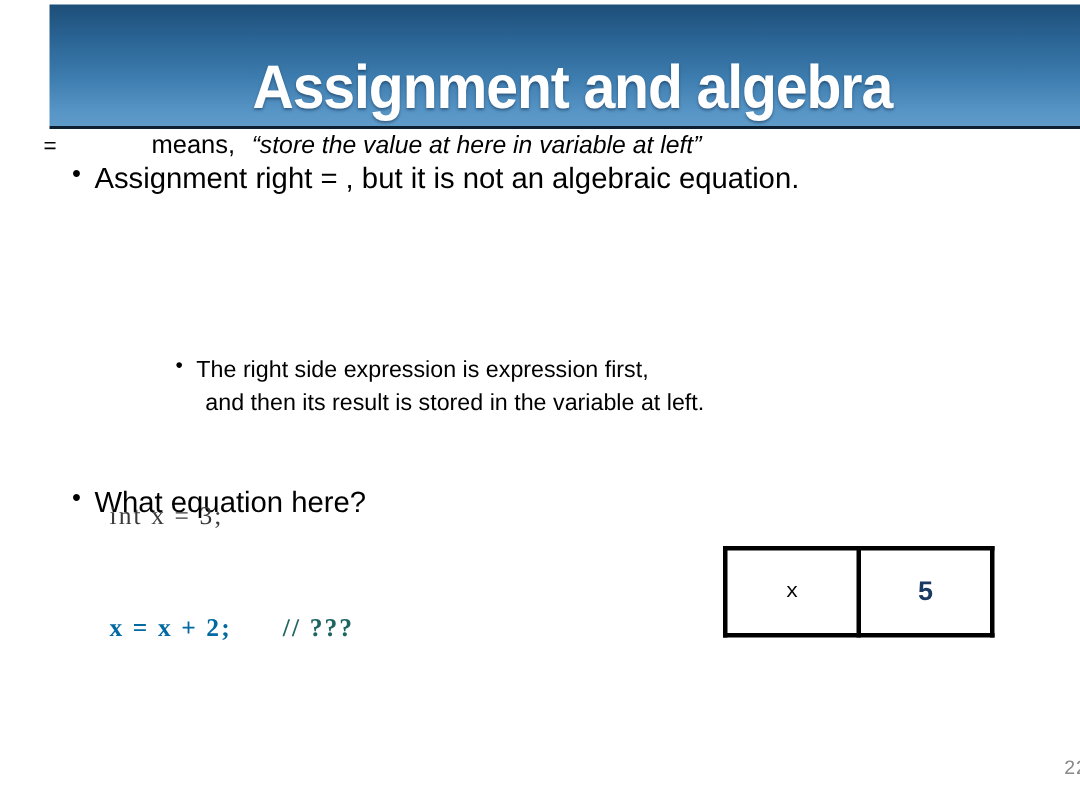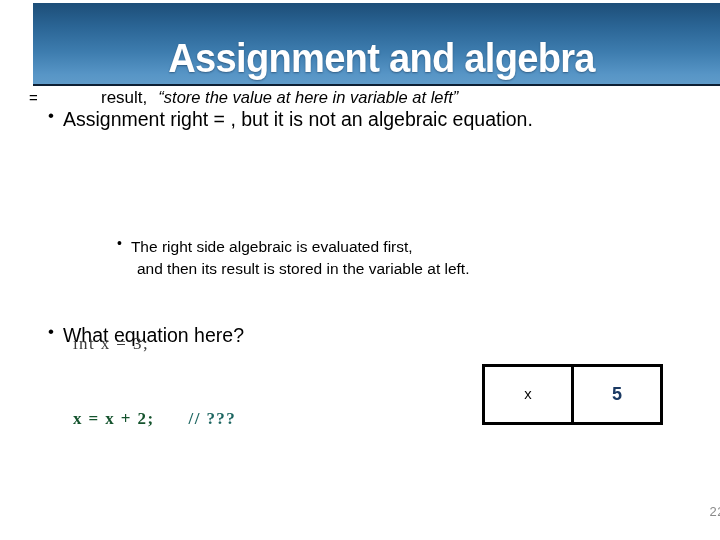--- a/index.html
+++ b/index.html
@@ -154,21 +154,21 @@
     font-size: 17px;
     line-height: 25px;
     white-space: pre;
     letter-spacing: 1.4px;
   }
   .code-line-1 {
     color: #3a3a3a;
     font-weight: normal;
   }
   .code-line-2 {
-    color: #14532d;
+    color: #0369a1;
     font-weight: bold;
   }
   .code-comment {
     color: #1c6560;
     font-weight: bold;
   }
 
   
   .mem-table {
     position: absolute;
@@ -221,27 +221,27 @@
   <div class="slide-title">Assignment and algebra</div>
 
   <div class="body-area">
 
     <div class="bullet-line lvl1" id="line-assignment-uses">
       <span class="bullet-dot">•</span>
       <span>Assignment right =  , but it is not an algebraic equation.</span>
     </div>
 
     <div id="line-means">
-      <span class="eq-sym">=</span><span class="means-word">result,</span><span class="quote-italic">“store the value at here in variable at left”</span>
+      <span class="eq-sym">=</span><span class="means-word">means,</span><span class="quote-italic">“store the value at here in variable at left”</span>
     </div>
 
     <div class="bullet-line lvl2" id="line-rightside">
       <span class="bullet-dot">•</span>
       <span class="sub-text">
-        <span>The right side algebraic is evaluated first,</span>
+        <span>The right side expression is expression first,</span>
         <span class="second">and then its result is stored in the variable at left.</span>
       </span>
     </div>
 
     <div class="bullet-line lvl1" id="line-whathappens">
       <span class="bullet-dot">•</span>
       <span>What equation here?</span>
     </div>
   </div>
 

